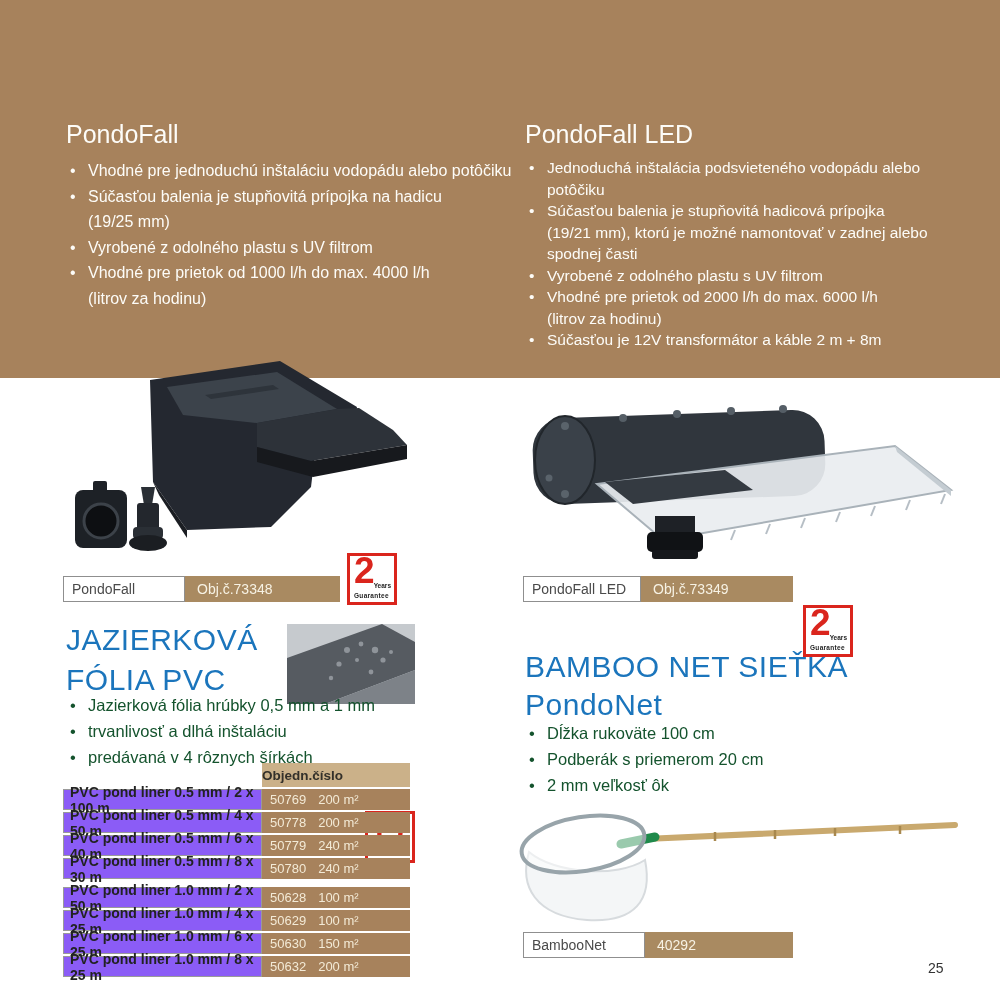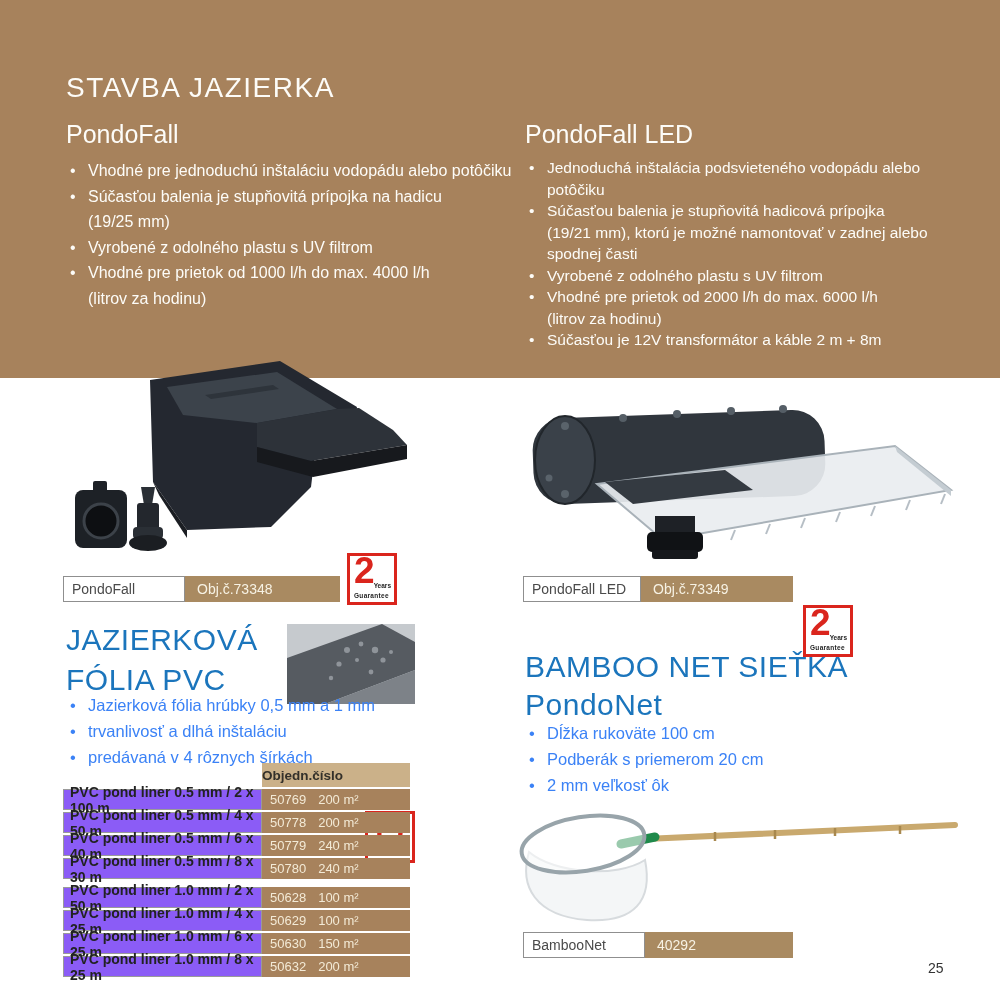--- a/index.html
+++ b/index.html
@@ -13,21 +13,21 @@
   .section-title { color:#fdfcf8; font-size:28px; font-weight:400; letter-spacing:1.5px; }
   .product-heading { color:#fdfcf8; font-size:25px; font-weight:400; }
 
   ul.bullets { list-style:none; }
   ul.bullets li { position:relative; padding-left:22px; white-space:pre-line; }
   ul.bullets li::before { content:"\2022"; position:absolute; left:4px; top:0; }
   ul.bullets.light { color:#fdfcf8; font-size:16px; }
   ul.bullets.light li { line-height:25.5px; }
   ul.bullets.light.compact { font-size:15.5px; }
   ul.bullets.light.compact li { line-height:21.5px; }
-  ul.bullets.dark { color:#3b82f6; font-size:16.5px; }
+  ul.bullets.dark { color:#14532d; font-size:16.5px; }
   ul.bullets.dark li { line-height:26px; }
 
   .blue-heading { color:#1b75bc; font-size:30px; font-weight:400; line-height:40px; white-space:pre-line; letter-spacing:0.5px; }
 
   .label-bar { display:flex; height:26px; background:#a98a61; }
   .label-name { width:122px; background:#ffffff; border:1px solid #8f8f8f; color:#4a4a4a;
                 font-size:14px; display:flex; align-items:center; padding-left:8px; }
   .label-code { flex:1; color:#f7f2e4; font-size:14px; display:flex; align-items:center; padding-left:12px; }
 
   .badge { width:50px; height:52px; background:#ffffff; border:3px solid #da251d; position:relative;
@@ -51,21 +51,20 @@
 
   .page-number { color:#333333; font-size:14px; }
 </style>
 </head>
 <body>
 
 <div class="page">
 
   <div class="brown-band"></div>
 
-  <h1 class="abs section-title" style="left:66px;top:72px;">STAVBA JAZIERKA</h1>
 
   <h2 class="abs product-heading" style="left:66px;top:120px;">PondoFall</h2>
   <ul class="abs bullets light" style="left:66px;top:158px;width:452px;">
     <li>Vhodné pre jednoduchú inštaláciu vodopádu alebo potôčiku</li>
     <li>Súčasťou balenia je stupňovitá prípojka na hadicu
 (19/25 mm)</li>
     <li>Vyrobené z odolného plastu s UV filtrom</li>
     <li>Vhodné pre prietok od 1000 l/h  do max. 4000 l/h
 (litrov za hodinu)</li>
   </ul>

